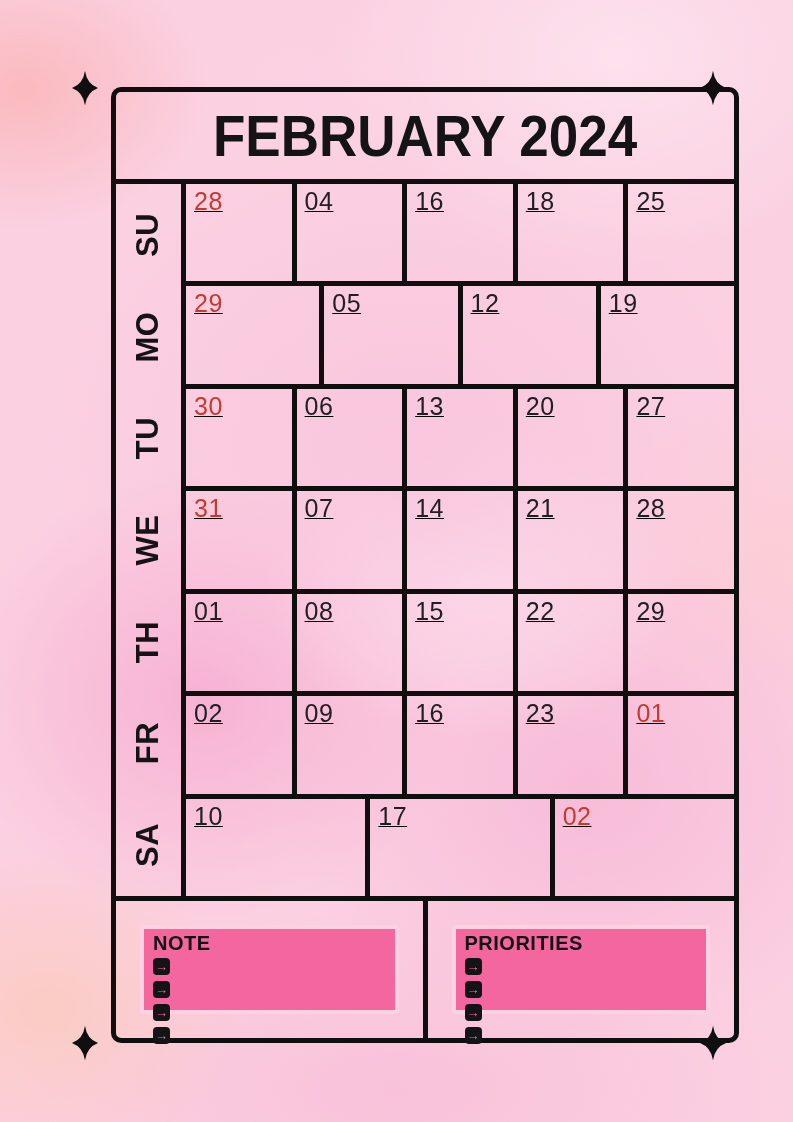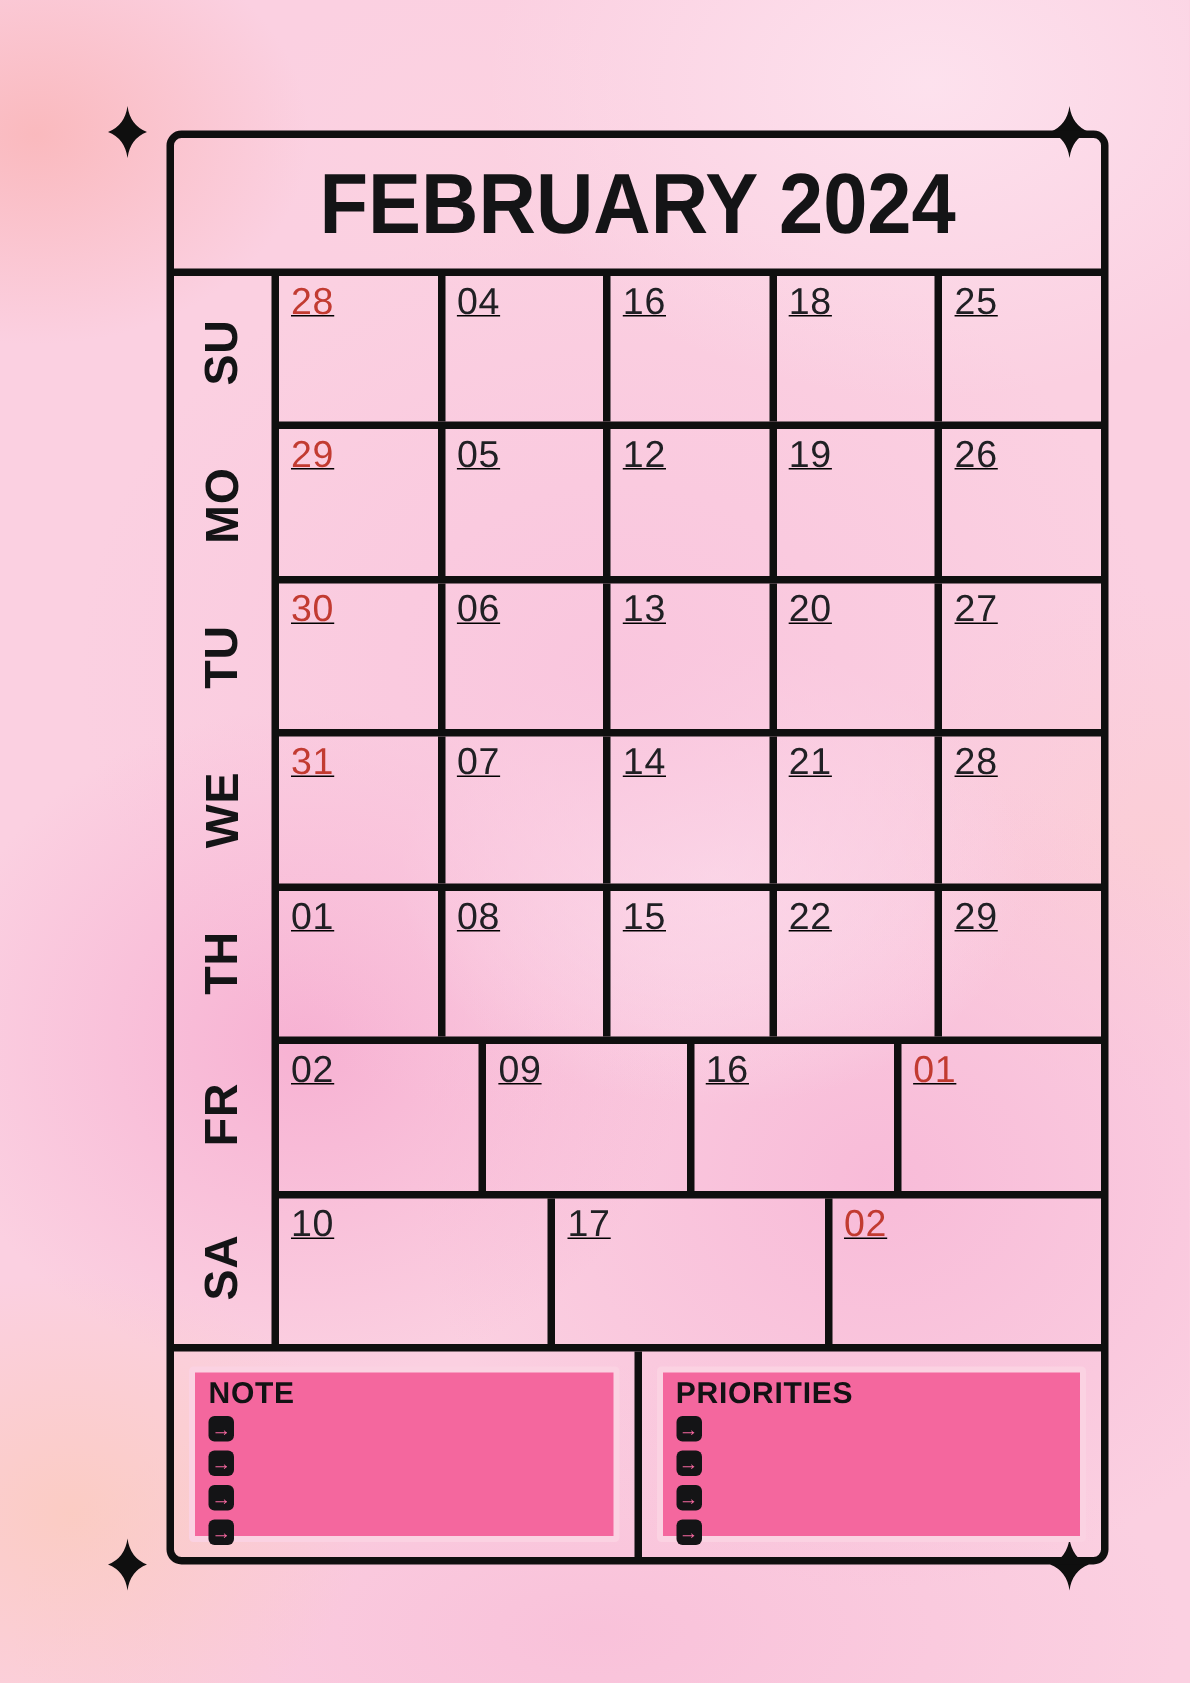--- a/index.html
+++ b/index.html
@@ -64,21 +64,21 @@
   .date-cell{ flex: 1 1 0; position: relative; padding: 3px 0 0 8px; text-decoration: underline; }
   .date-cell:not(:last-child){ border-right: 5px solid var(--line); }
   .date-num{ font-size: 25px; font-weight: 500; color: var(--ink); letter-spacing: .5px; }
   .date-num.outside{ color: var(--red); }
   
   .notes-row{
     flex: 0 0 142px; height: 142px;
     border-top: 5px solid var(--line);
     display: flex;
   }
-  .notes-half{ flex: 1 1 0; padding: 10px; }
+  .notes-half{ flex: 1 1 0; padding: 24px; }
   .notes-half.left{ border-right: 5px solid var(--line); }
   .pink-box{
     height: 100%;
     background: var(--accent);
     border: 4px solid var(--box-border);
     border-radius: 3px;
     padding: 3px 9px;
     display: flex; flex-direction: column;
   }
   .box-label{ font-size: 20px; font-weight: 700; color: #121214; letter-spacing: .5px; }
@@ -157,21 +157,20 @@
           <div class="date-cell"><span class="date-num">04</span></div>
           <div class="date-cell"><span class="date-num">16</span></div>
           <div class="date-cell"><span class="date-num">18</span></div>
           <div class="date-cell"><span class="date-num">25</span></div>
         </div>
         <div class="grid-row">
           <div class="date-cell"><span class="date-num outside">29</span></div>
           <div class="date-cell"><span class="date-num">05</span></div>
           <div class="date-cell"><span class="date-num">12</span></div>
           <div class="date-cell"><span class="date-num">19</span></div>
-          <div class="date-cell"><span class="date-num">26</span></div>
         </div>
         <div class="grid-row">
           <div class="date-cell"><span class="date-num outside">30</span></div>
           <div class="date-cell"><span class="date-num">06</span></div>
           <div class="date-cell"><span class="date-num">13</span></div>
           <div class="date-cell"><span class="date-num">20</span></div>
           <div class="date-cell"><span class="date-num">27</span></div>
         </div>
         <div class="grid-row">
           <div class="date-cell"><span class="date-num outside">31</span></div>
@@ -184,20 +183,21 @@
           <div class="date-cell"><span class="date-num">01</span></div>
           <div class="date-cell"><span class="date-num">08</span></div>
           <div class="date-cell"><span class="date-num">15</span></div>
           <div class="date-cell"><span class="date-num">22</span></div>
           <div class="date-cell"><span class="date-num">29</span></div>
         </div>
         <div class="grid-row">
           <div class="date-cell"><span class="date-num">02</span></div>
           <div class="date-cell"><span class="date-num">09</span></div>
           <div class="date-cell"><span class="date-num">16</span></div>
+          <div class="date-cell"><span class="date-num">23</span></div>
           <div class="date-cell"><span class="date-num outside">01</span></div>
         </div>
         <div class="grid-row">
           <div class="date-cell"><span class="date-num">10</span></div>
           <div class="date-cell"><span class="date-num">17</span></div>
           <div class="date-cell"><span class="date-num outside">02</span></div>
         </div>
       </div>
   </div>
 

